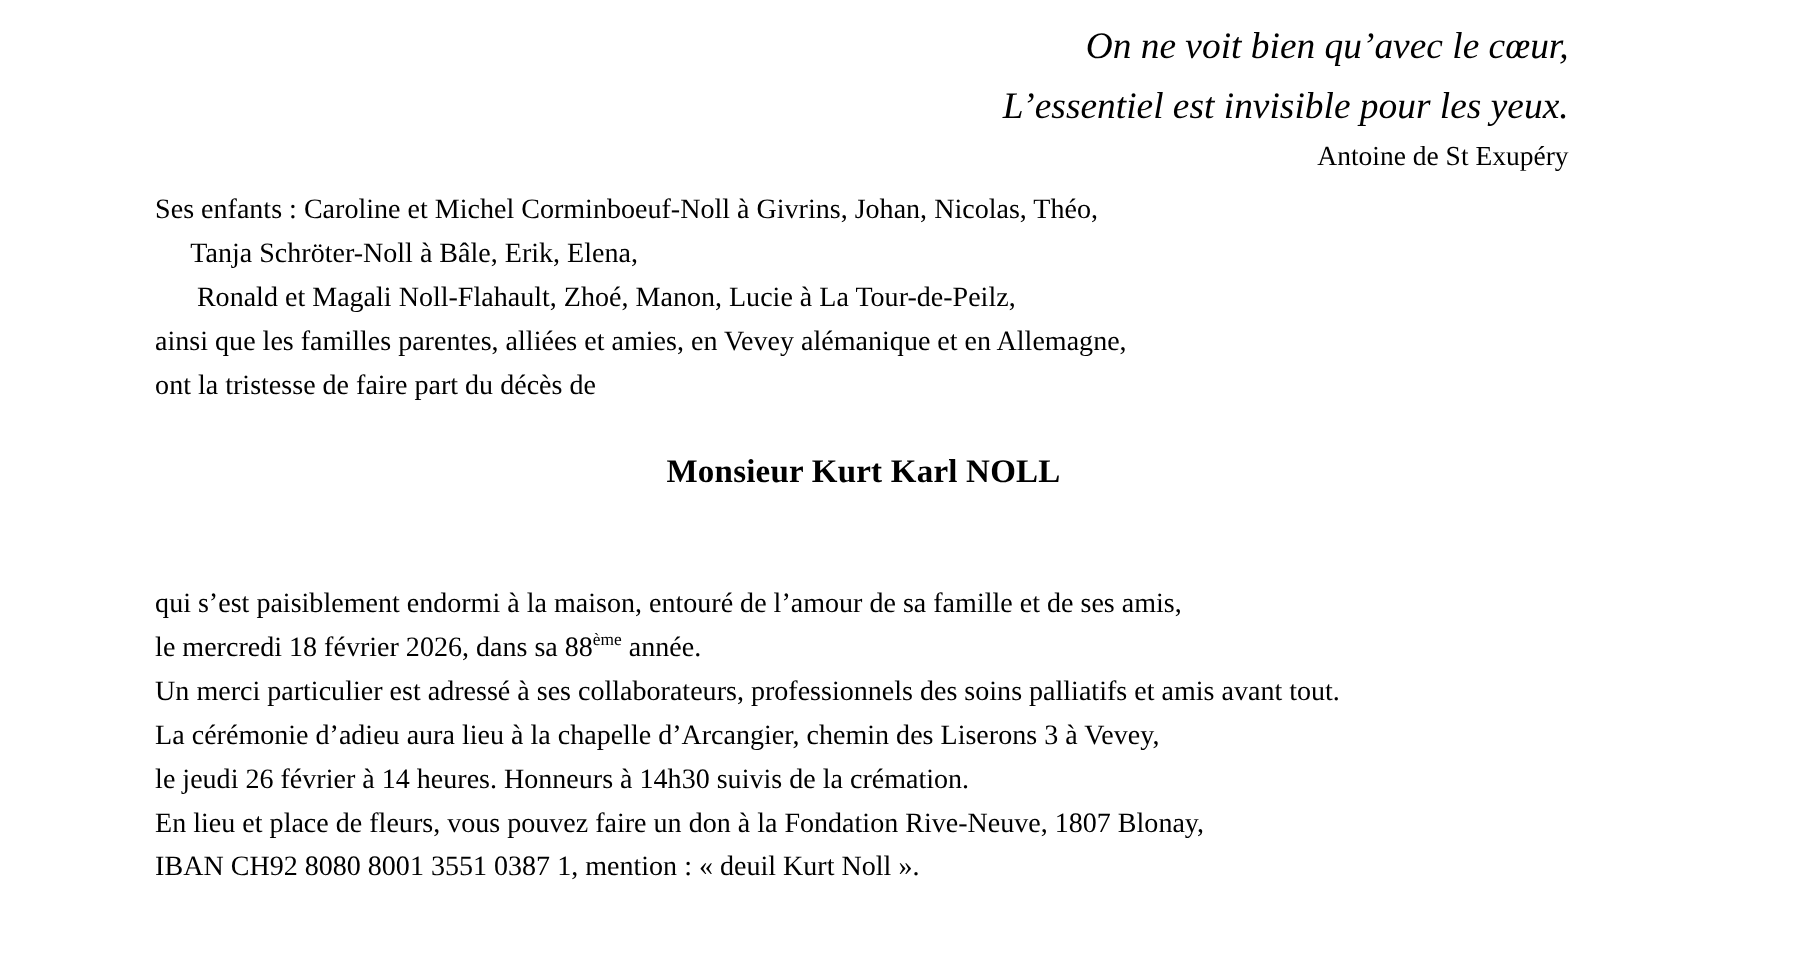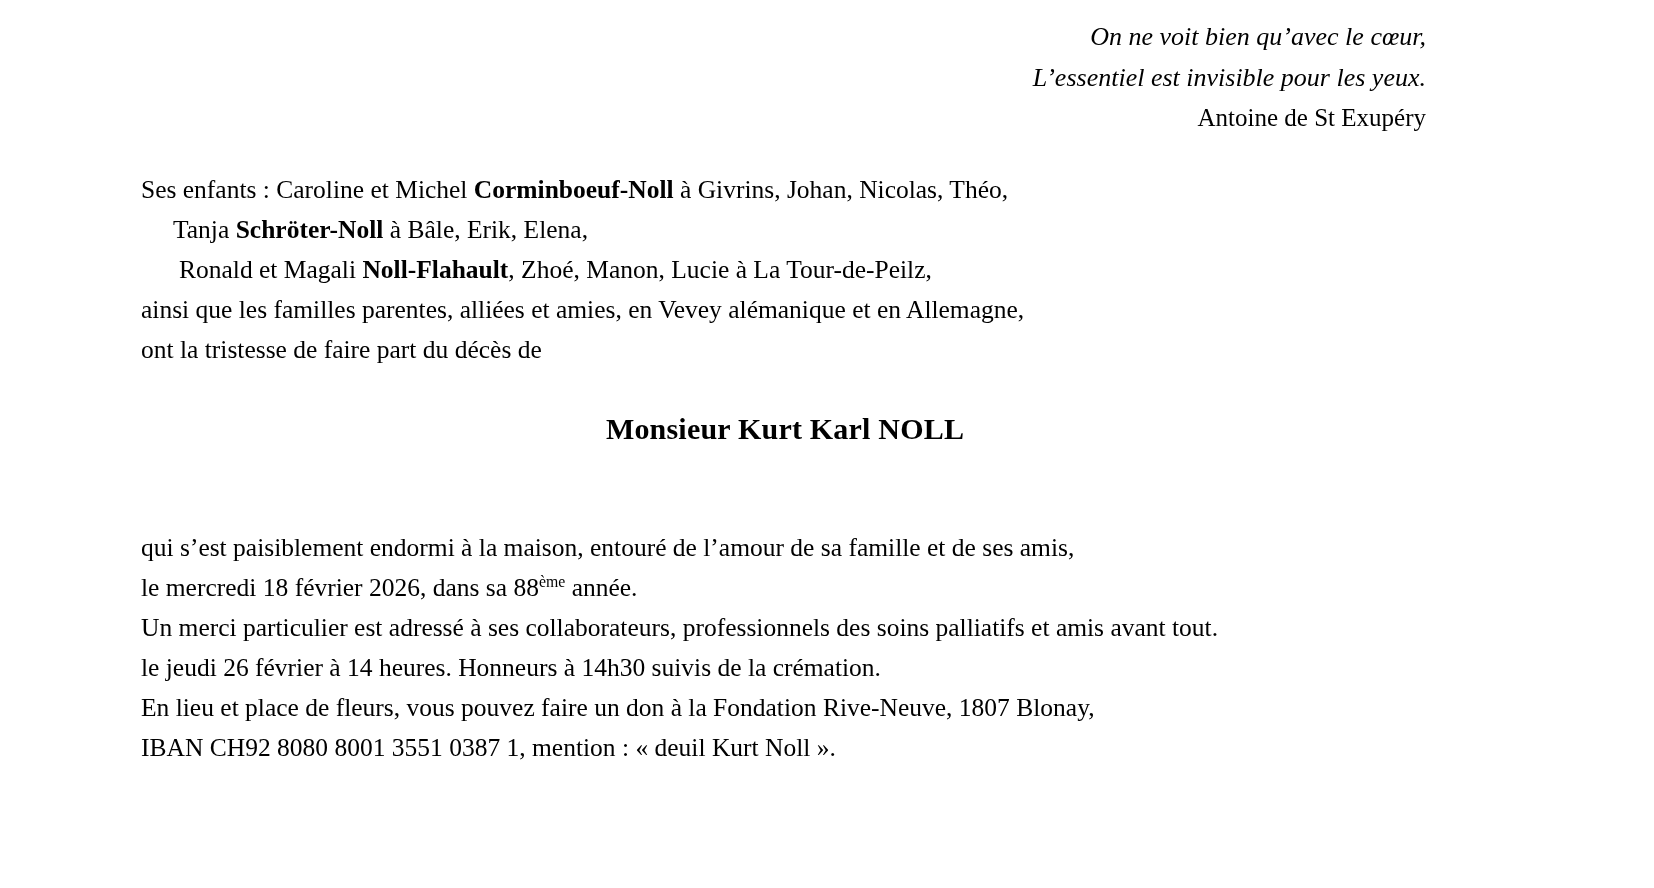--- a/index.html
+++ b/index.html
@@ -25,21 +25,21 @@
   
   .quote-block {
     position: absolute;
     top: 16px;
     right: 228px;
     text-align: right;
     line-height: 1.58;
   }
   .quote-line {
     font-style: italic;
-    font-size: 26px;
+    font-size: 34px;
     white-space: nowrap;
   }
   .quote-author {
     font-style: normal;
     font-size: 25px;
     white-space: nowrap;
   }
 
   
   .body-block {
@@ -48,21 +48,21 @@
     top: 170px;
     width: 1380px;
   }
   .line {
     font-size: 25.5px;
     line-height: 1.565;
     white-space: nowrap;
   }
   .indent-1 { padding-left: 32px; }
   .indent-2 { padding-left: 38px; }
-  b, .bold { font-weight: bold; }
+  b, .bold { font-weight: normal; }
 
   
   .name-block {
     position: absolute;
     left: 0;
     top: 412px;
     width: 1570px;
     text-align: center;
   }
   .deceased-name {
@@ -111,19 +111,20 @@
   <div class="name-block">
     <span class="deceased-name">Monsieur Kurt Karl NOLL</span>
   </div>
 
   <div class="lower-block">
     <div class="line">qui s’est paisiblement endormi à la maison, entouré de l’amour de sa famille et de ses amis,</div>
 
     <div class="line"><span>le mercredi 18 février 2026, dans sa 88</span><sup>ème</sup><span> année.</span></div>
 
     <div class="line">Un merci particulier est adressé à ses collaborateurs, professionnels des soins palliatifs et amis avant tout.</div>
+    <div class="line">La cérémonie d’adieu aura lieu à la chapelle d’Arcangier, chemin des Liserons 3 à Vevey,</div>
     <div class="line">le jeudi 26 février à 14 heures. Honneurs à 14h30 suivis de la crémation.</div>
     <div class="line">En lieu et place de fleurs, vous pouvez faire un don à la Fondation Rive-Neuve, 1807 Blonay,</div>
     <div class="line">IBAN CH92 8080 8001 3551 0387 1, mention : « deuil Kurt Noll ».</div>
 
   </div>
 
 </div>
 
 </body></html>

